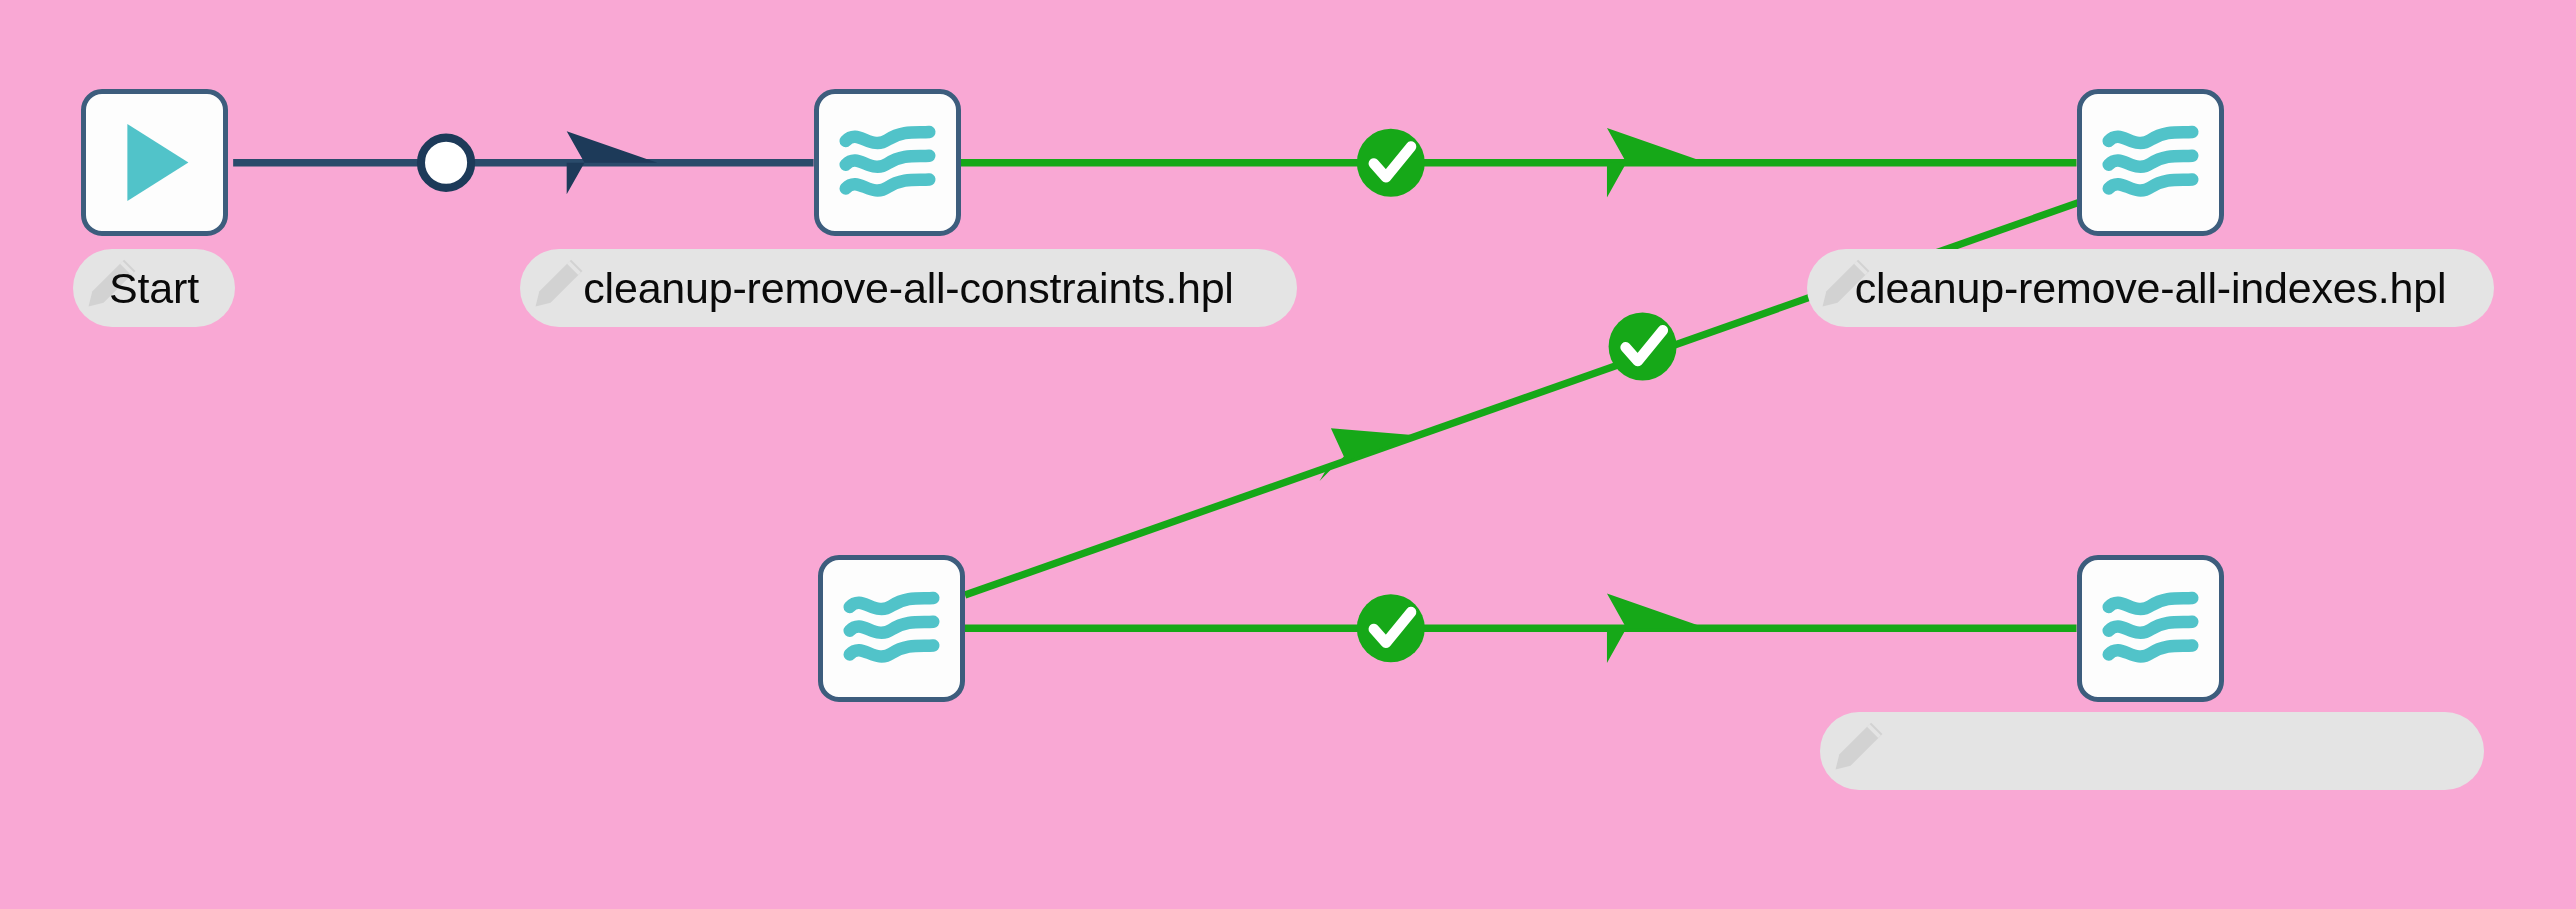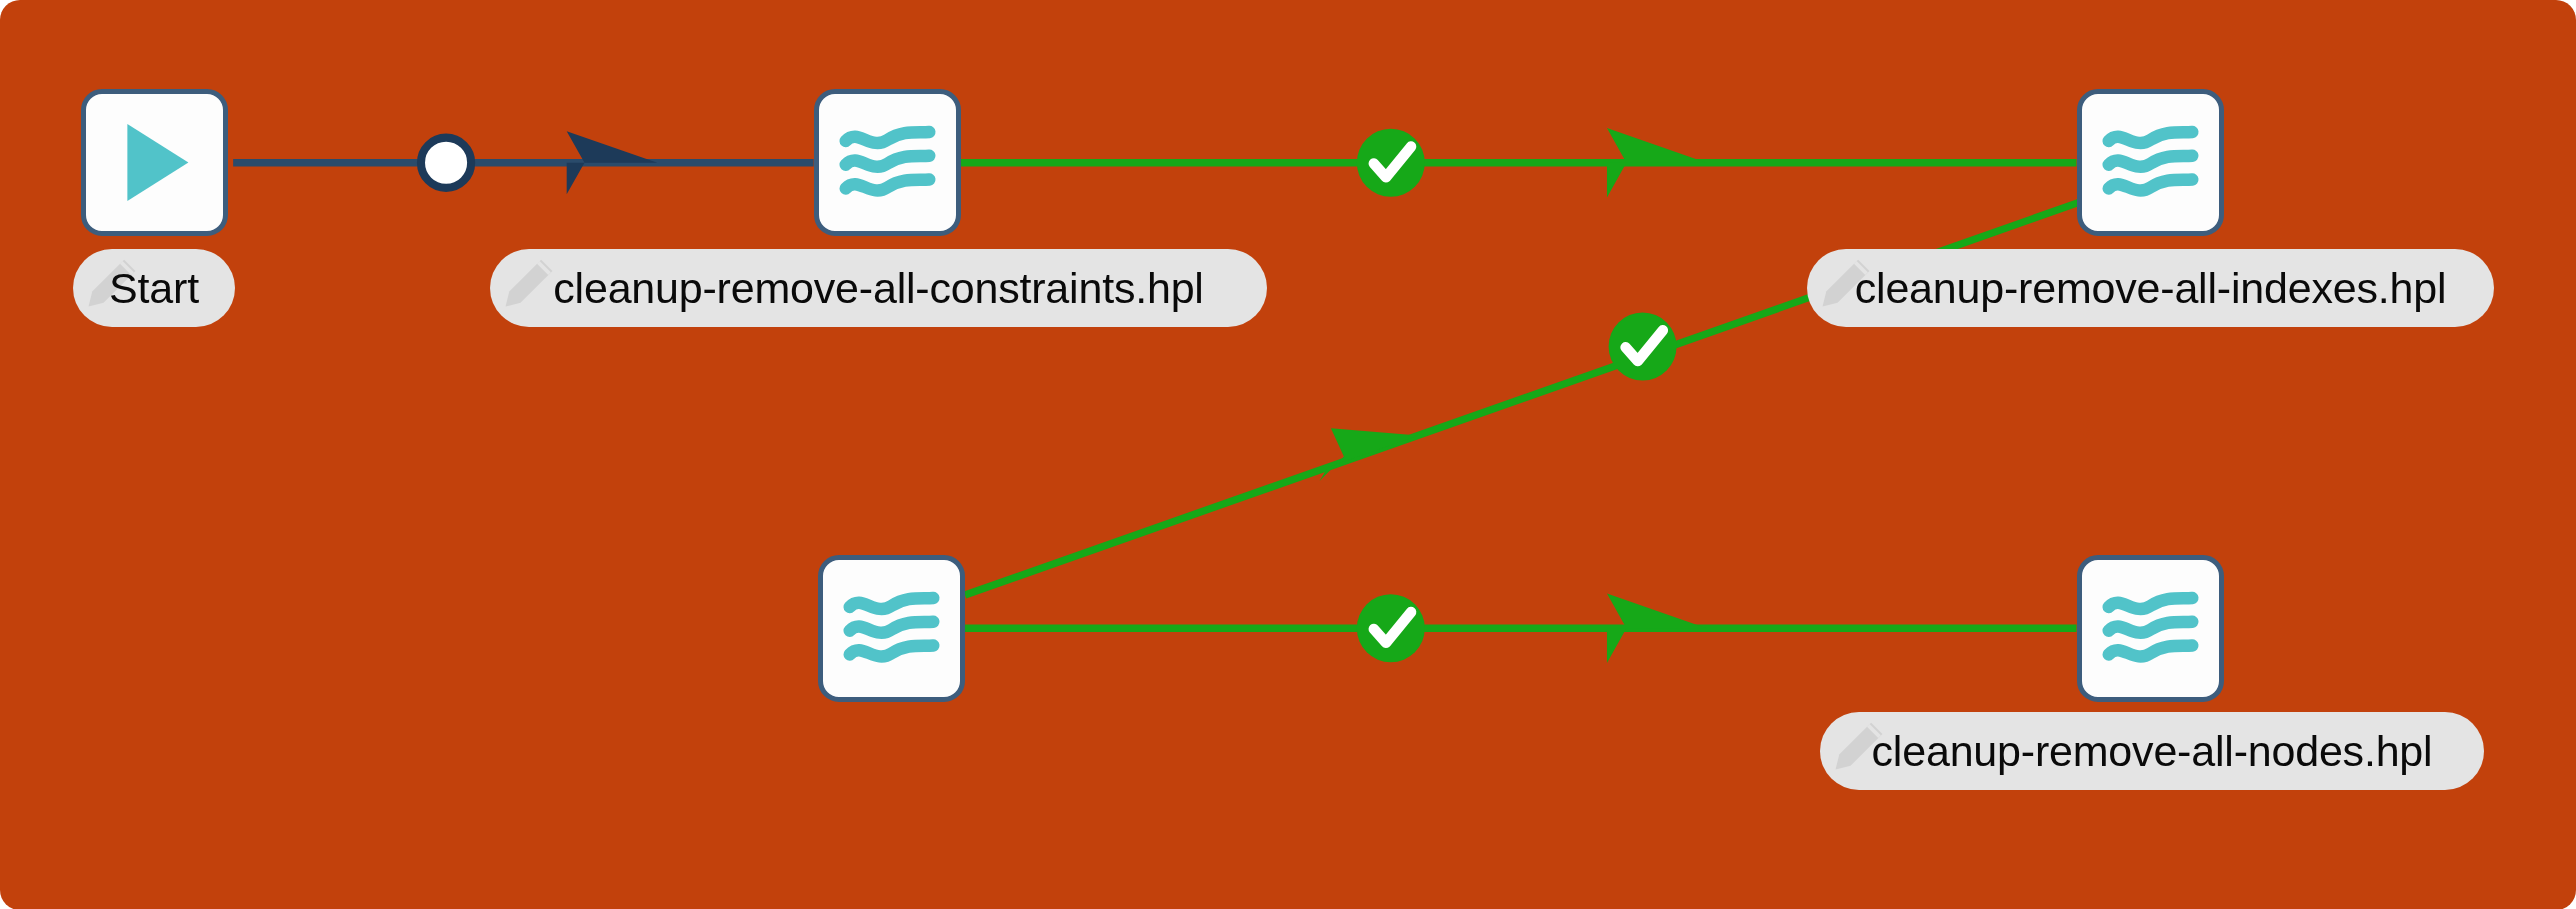--- a/index.html
+++ b/index.html
@@ -13,22 +13,21 @@
     font-family: "Liberation Sans", sans-serif;
     overflow: hidden;
     position: relative;
   }
 
   #canvas {
     position: absolute;
     left: 0; top: 0;
     width: 2576px;
     height: 910px;
-    background: #c2410c;
-    border-radius: 20px;
+    background: #f9a8d4;
   }
 
   
   #hop-layer {
     position: absolute;
     left: 0; top: 0;
     width: 2576px;
     height: 910px;
     pointer-events: none;
   }
@@ -178,21 +177,21 @@
   </div>
 
   <div class="label-pill" style="left:73px; top:249px; width:162px;">
     <svg class="pencil-watermark" viewBox="0 0 64 64">
       <path d="M 46 6 L 58 18 L 24 52 L 8 56 L 12 40 Z" fill="#d2d2d2"></path>
       <path d="M 43 9 L 55 21" stroke="#e4e4e4" stroke-width="4" fill="none"></path>
     </svg>
     <span class="label-text">Start</span>
   </div>
 
-  <div class="label-pill" style="left:490px; top:249px; width:777px;align-items:center;">
+  <div class="label-pill" style="left:520px; top:249px; width:777px;align-items:center;">
     <svg class="pencil-watermark" viewBox="0 0 64 64">
       <path d="M 46 6 L 58 18 L 24 52 L 8 56 L 12 40 Z" fill="#d2d2d2"></path>
       <path d="M 43 9 L 55 21" stroke="#e4e4e4" stroke-width="4" fill="none"></path>
     </svg>
     <span class="label-text">cleanup-remove-all-constraints.hpl</span>
   </div>
 
   <div class="label-pill" style="left:1807px; top:249px; width:687px;">
     <svg class="pencil-watermark" viewBox="0 0 64 64">
       <path d="M 46 6 L 58 18 L 24 52 L 8 56 L 12 40 Z" fill="#d2d2d2"></path>
@@ -200,17 +199,16 @@
     </svg>
     <span class="label-text">cleanup-remove-all-indexes.hpl</span>
   </div>
 
 
   <div class="label-pill" style="left:1820px; top:712px; width:664px;">
     <svg class="pencil-watermark" viewBox="0 0 64 64">
       <path d="M 46 6 L 58 18 L 24 52 L 8 56 L 12 40 Z" fill="#d2d2d2"></path>
       <path d="M 43 9 L 55 21" stroke="#e4e4e4" stroke-width="4" fill="none"></path>
     </svg>
-    <span class="label-text">cleanup-remove-all-nodes.hpl</span>
   </div>
 
 </div>
 
 
 </body></html>

